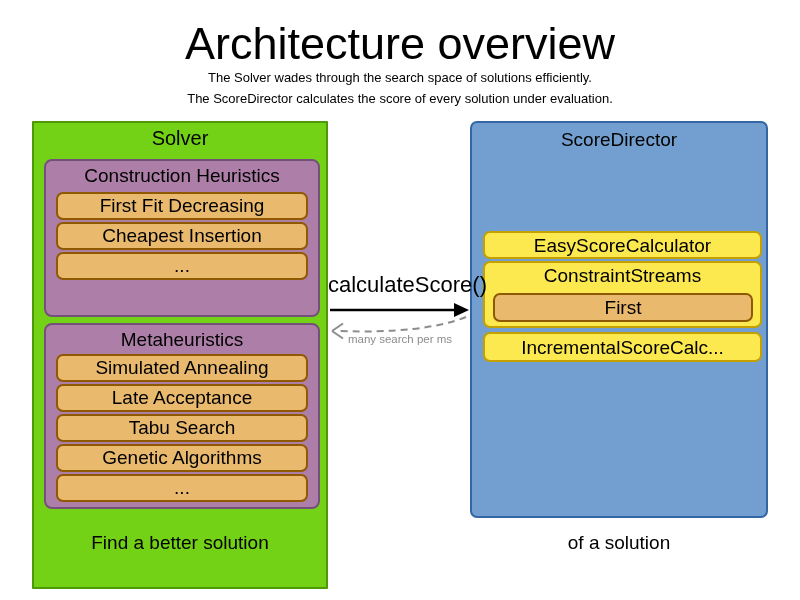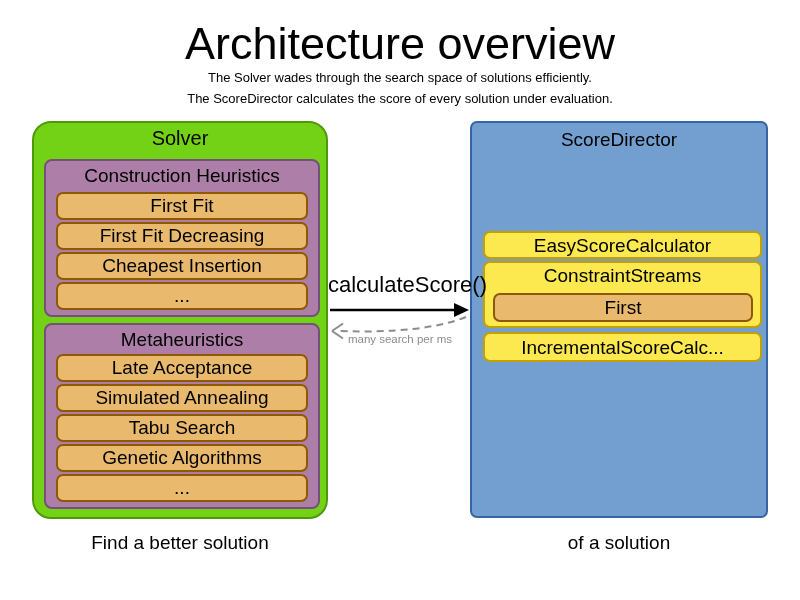--- a/index.html
+++ b/index.html
@@ -12,23 +12,23 @@
     position:absolute;top:26px;left:0;width:800px;text-align:center;
     font-size:45px;line-height:36px;font-weight:normal;
   }
   .subtitle{
     position:absolute;top:67px;left:0;width:800px;text-align:center;
     font-size:13px;line-height:21px;color:#000000;
   }
   .box{box-sizing:border-box;position:absolute;}
   
   .solver{
-    left:32px;top:121px;width:296px;height:398px;
+    left:32px;top:121px;width:296px;height:468px;
     background:var(--solver_fill,#73d216);
-    border:2px solid var(--solver_border,#4e9a06);border-radius:19px;
+    border:2px solid var(--solver_border,#4e9a06);border-radius:1px;
   }
   .solver-label{font-size:20px;text-align:center;padding-top:4px;}
   .group{
     box-sizing:border-box;position:absolute;left:10px;width:276px;
     background:var(--group_fill,#ad7fa8);
     border:2px solid var(--group_border,#75507b);border-radius:8px;
   }
   .group.g0{top:36px;height:158px;}
   .group.g1{top:200px;height:186px;}
   .group-label{font-size:19px;text-align:center;padding-top:4px;}
@@ -87,32 +87,31 @@
   <div>The Solver wades through the search space of solutions efficiently.</div>
   <div>The ScoreDirector calculates the score of every solution under evaluation.</div>
 </div>
 
 <div class="box solver">
   <div class="solver-label">Solver</div>
 
   <div class="group g0">
     <div class="group-label">Construction Heuristics</div>
     <div class="items">
-      <div class="item">First Fit</div>
       <div class="item">First Fit Decreasing</div>
       <div class="item">Cheapest Insertion</div>
       <div class="item">...</div>
     </div>
   </div>
 
   <div class="group g1">
     <div class="group-label">Metaheuristics</div>
     <div class="items">
+      <div class="item">Simulated Annealing</div>
       <div class="item">Late Acceptance</div>
-      <div class="item">Simulated Annealing</div>
       <div class="item">Tabu Search</div>
       <div class="item">Genetic Algorithms</div>
       <div class="item">...</div>
     </div>
   </div>
 </div>
 
 <div class="box sd">
   <div class="sd-label">ScoreDirector</div>
 

